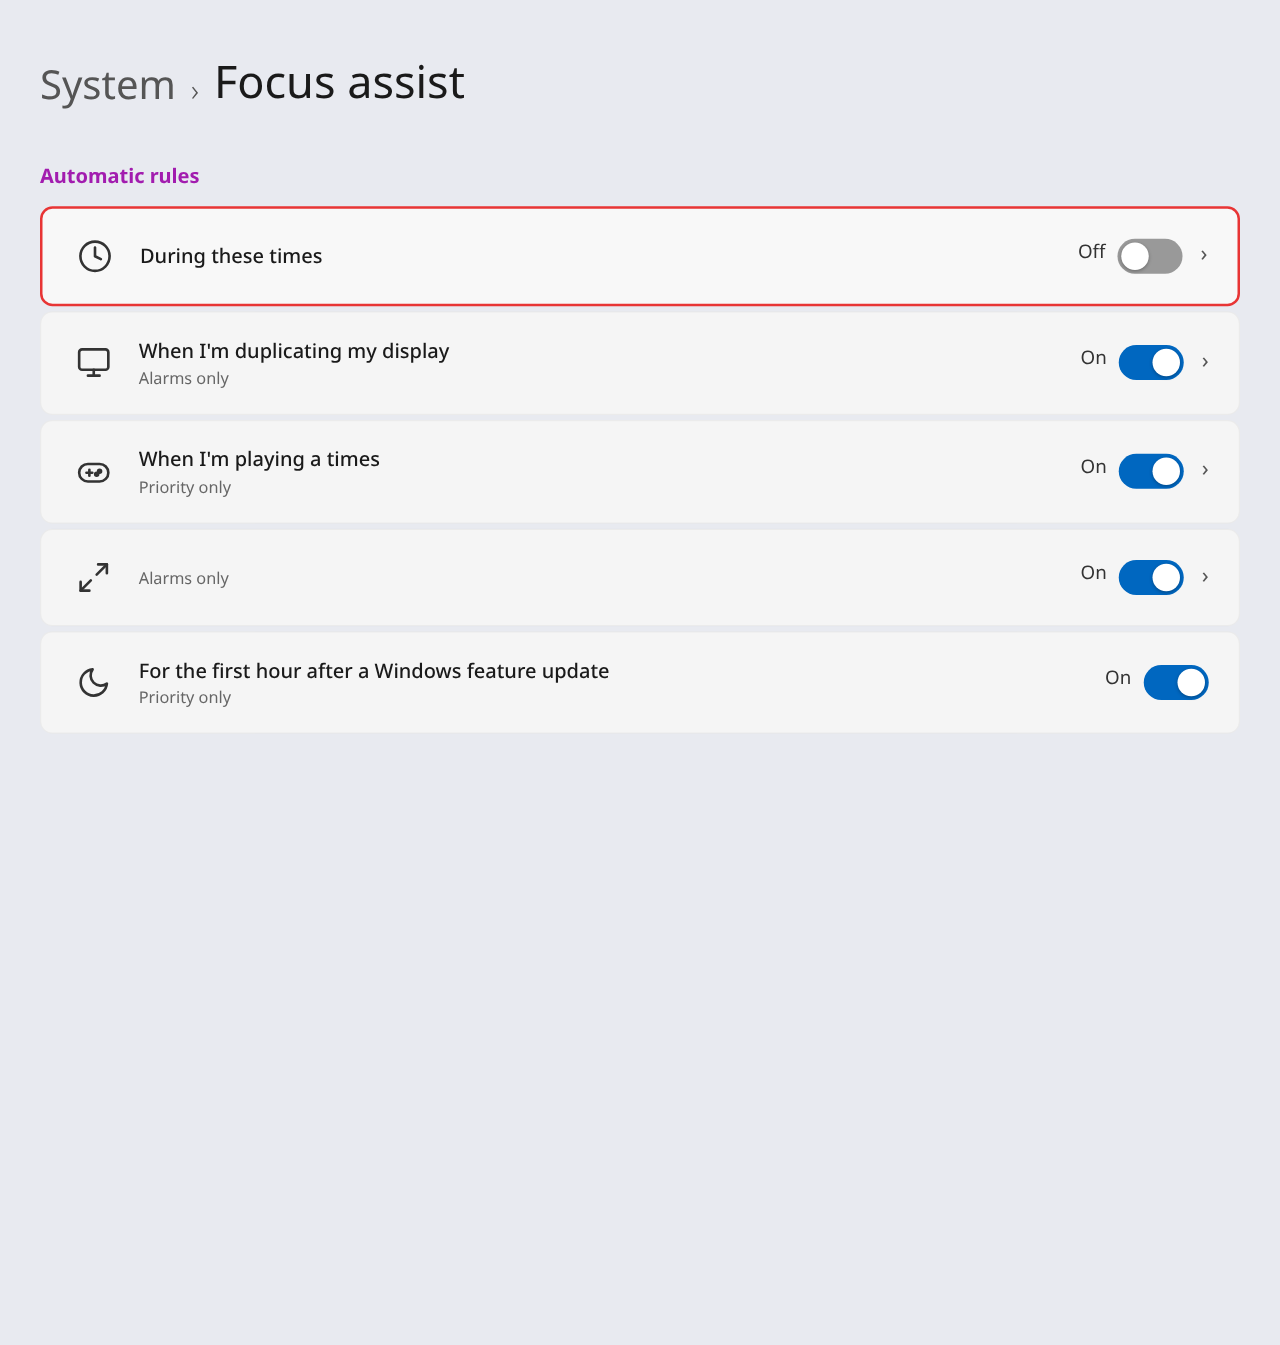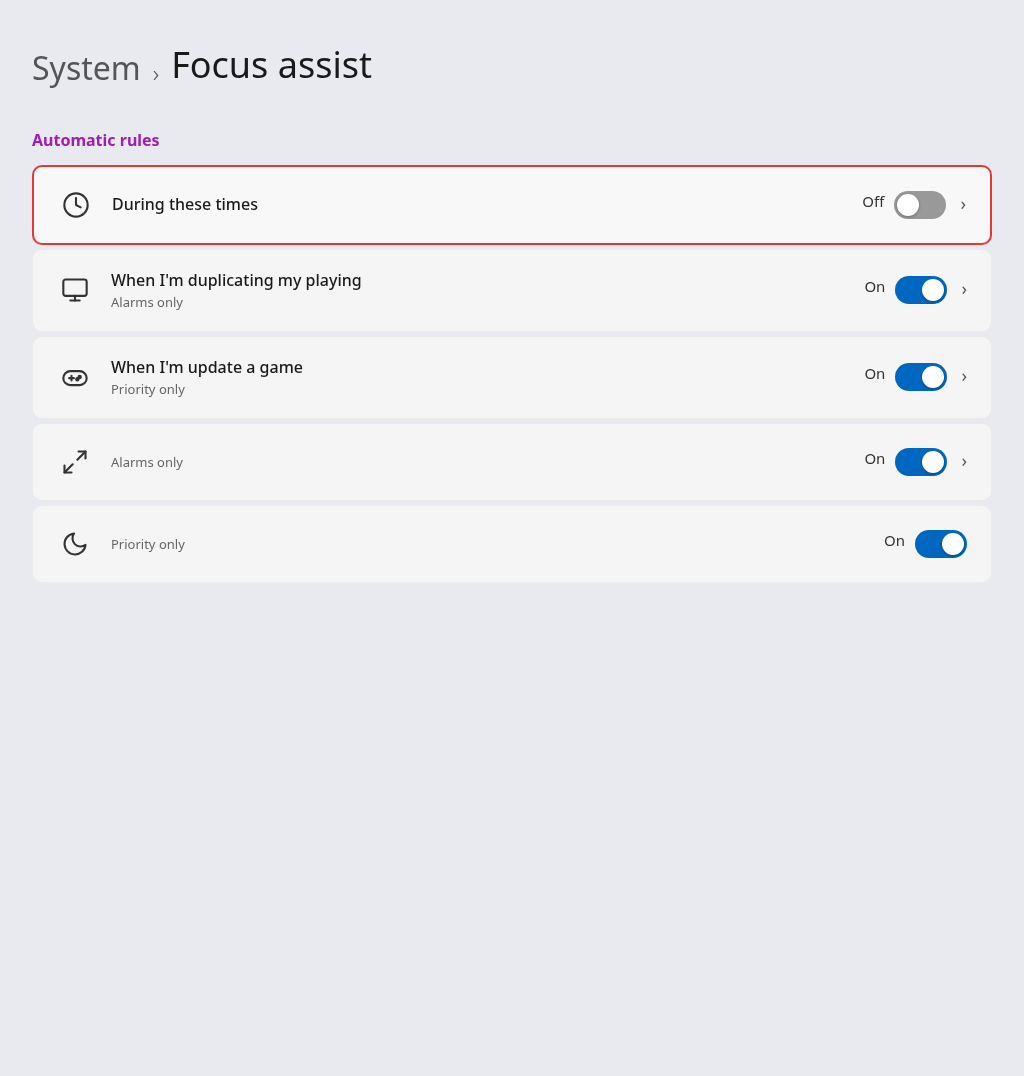--- a/index.html
+++ b/index.html
@@ -207,21 +207,21 @@
 
       <div class="rule-card">
         <div class="rule-icon">
           <svg viewBox="0 0 24 24" fill="none" stroke="currentColor" stroke-width="1.8" stroke-linecap="round" stroke-linejoin="round">
             <rect x="2" y="3" width="20" height="14" rx="2"></rect>
             <line x1="8" y1="21" x2="16" y2="21"></line>
             <line x1="12" y1="17" x2="12" y2="21"></line>
           </svg>
         </div>
         <div class="rule-text">
-          <div class="rule-title">When I'm duplicating my playing</div>
+          <div class="rule-title">When I'm duplicating my display</div>
           <div class="rule-subtitle">Alarms only</div>
         </div>
         <div class="rule-controls">
           <span class="rule-status">On</span>
           <div class="toggle on">
             <div class="toggle-knob"></div>
           </div>
           <span class="chevron-right">›</span>
         </div>
       </div>
@@ -230,21 +230,21 @@
         <div class="rule-icon">
           <svg viewBox="0 0 24 24" fill="none" stroke="currentColor" stroke-width="1.8" stroke-linecap="round" stroke-linejoin="round">
             <rect x="2" y="7" width="20" height="12" rx="6"></rect>
             <line x1="9" y1="11" x2="9" y2="15"></line>
             <line x1="7" y1="13" x2="11" y2="13"></line>
             <circle cx="16" cy="12" r="1" fill="currentColor"></circle>
             <circle cx="14" cy="14" r="1" fill="currentColor"></circle>
           </svg>
         </div>
         <div class="rule-text">
-          <div class="rule-title">When I'm update a game</div>
+          <div class="rule-title">When I'm playing a times</div>
           <div class="rule-subtitle">Priority only</div>
         </div>
         <div class="rule-controls">
           <span class="rule-status">On</span>
           <div class="toggle on">
             <div class="toggle-knob"></div>
           </div>
           <span class="chevron-right">›</span>
         </div>
       </div>
@@ -270,20 +270,21 @@
         </div>
       </div>
 
       <div class="rule-card">
         <div class="rule-icon">
           <svg viewBox="0 0 24 24" fill="none" stroke="currentColor" stroke-width="1.8" stroke-linecap="round" stroke-linejoin="round">
             <path d="M21 12.79A9 9 0 1 1 11.21 3 7 7 0 0 0 21 12.79z"></path>
           </svg>
         </div>
         <div class="rule-text">
+          <div class="rule-title">For the first hour after a Windows feature update</div>
           <div class="rule-subtitle">Priority only</div>
         </div>
         <div class="rule-controls">
           <span class="rule-status">On</span>
           <div class="toggle on">
             <div class="toggle-knob"></div>
           </div>
         </div>
       </div>
 

